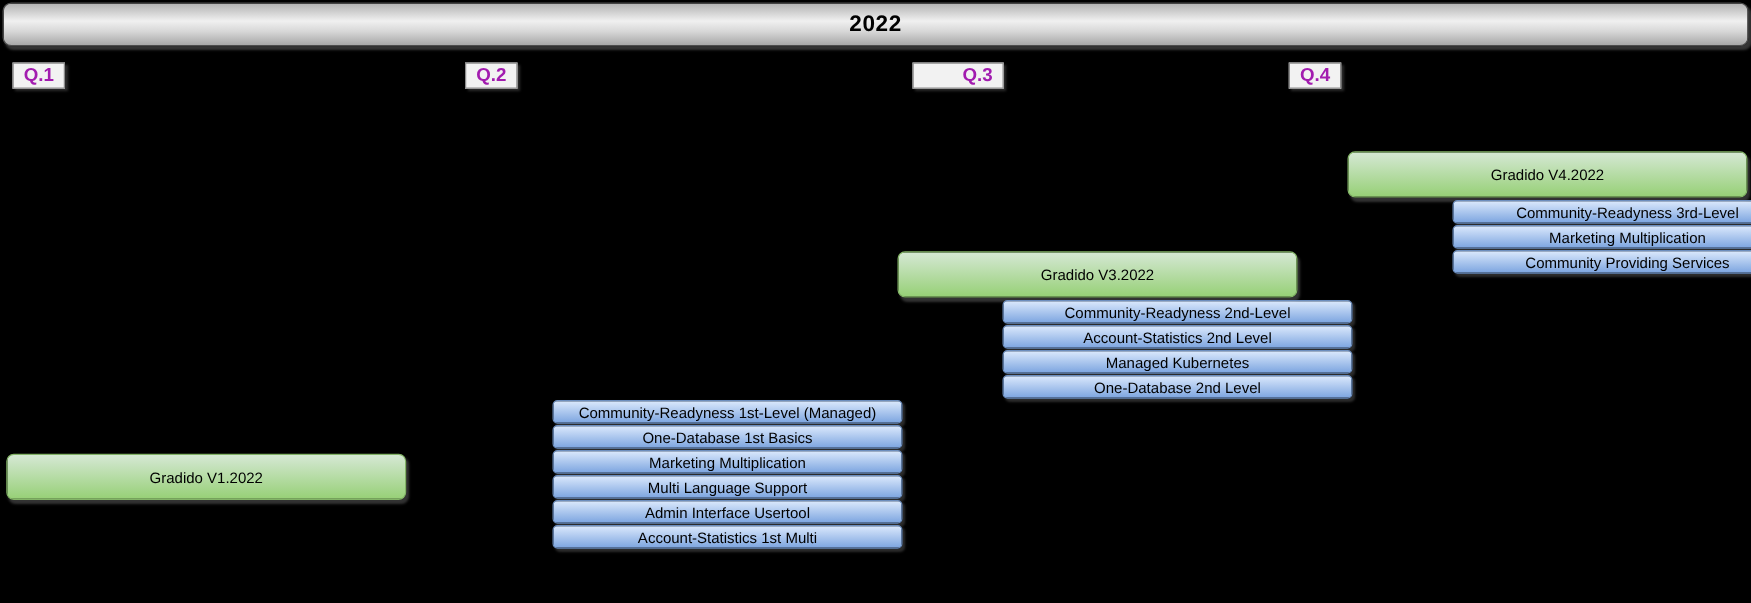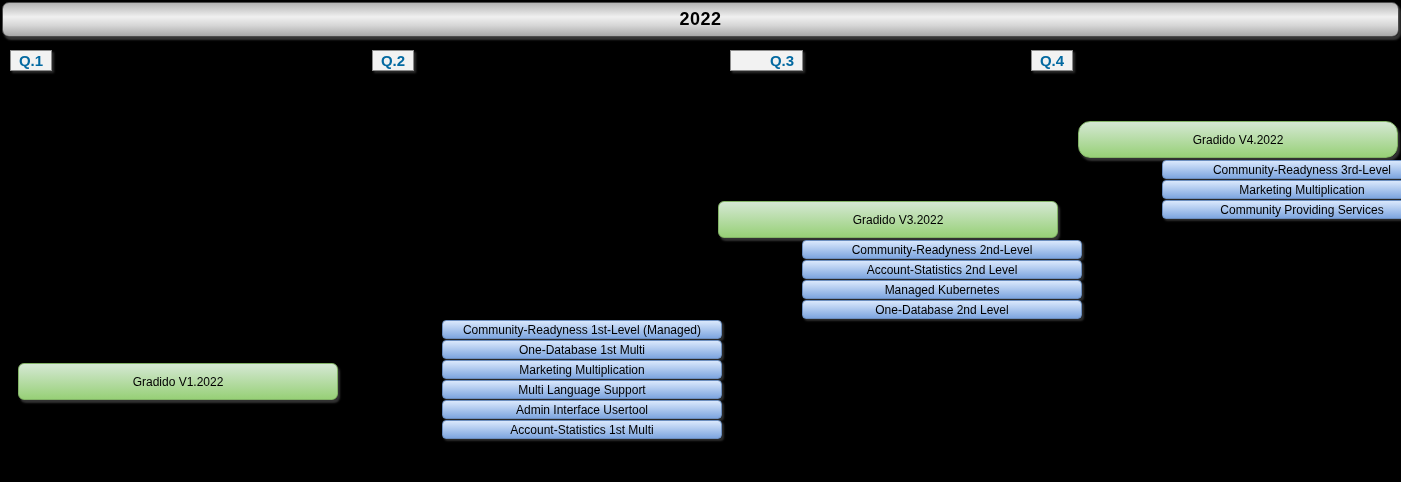--- a/index.html
+++ b/index.html
@@ -48,21 +48,21 @@
     height: 19px;
     padding: 0 5px;
     background: #f2f2f2;
     border: 1px solid #8c8c8c;
     box-shadow: 2px 2px 2px rgba(110,110,110,0.4);
     display: flex;
     align-items: center;
     justify-content: center;
     font-size: 15px;
     font-weight: bold;
-    color: #0369a1;
+    color: #a21caf;
   }
   
   .version-box {
     position: absolute;
     width: 318px;
     height: 35px;
     border: 1px solid var(--ver-border, #82b366);
     border-radius: 6px;
     background: linear-gradient(180deg, var(--ver-top, #d5e8d4) 0%, var(--ver-bot, #97d077) 100%);
     box-shadow: 2px 3px 2px rgba(110,110,110,0.45);
@@ -99,47 +99,47 @@
 </style>
 </head>
 <body>
 
 <div class="canvas" style="--bg: #000000; --text: #000000; --hdr-top: #b3b3b3; --hdr-mid: #f0f0f0; --hdr-bot: #a8a8a8; --ver-top: #d5e8d4; --ver-bot: #97d077; --ver-border: #82b366; --item-top: #dae8fc; --item-bot: #7ea6e0; --item-border: #6c8ebf;">
   <div class="year-bar">
     <span class="year-text">2022</span>
   </div>
 
   <div class="q-label" style="left: 10px;">Q.1</div>
-  <div class="version-box" style="left: 18px; top: 363px; align-items: center;">
+  <div class="version-box" style="left: 5px; top: 363px; align-items: center;">
     <span class="version-text">Gradido V1.2022</span>
   </div>
 
   <div class="q-label" style="left: 372px;">Q.2</div>
   <div class="item-list" style="left: 398px; top: 320px;">
       <div class="item">Community-Readyness 1st-Level (Managed)</div>
-      <div class="item">One-Database 1st Multi</div>
+      <div class="item">One-Database 1st Basics</div>
       <div class="item">Marketing Multiplication</div>
       <div class="item">Multi Language Support</div>
       <div class="item">Admin Interface Usertool</div>
       <div class="item">Account-Statistics 1st Multi</div>
     </div>
 
   <div class="q-label" style="left: 730px; padding-left: 36px;">Q.3</div>
-  <div class="version-box" style="left: 718px; top: 201px; padding-left: 20px;">
+  <div class="version-box" style="left: 718px; top: 201px;">
     <span class="version-text">Gradido V3.2022</span>
   </div>
   <div class="item-list" style="left: 758px; top: 240px;">
       <div class="item">Community-Readyness 2nd-Level</div>
       <div class="item">Account-Statistics 2nd Level</div>
       <div class="item">Managed Kubernetes</div>
       <div class="item">One-Database 2nd Level</div>
     </div>
 
   <div class="q-label" style="left: 1031px;">Q.4</div>
-  <div class="version-box" style="left: 1078px; top: 121px; border-radius: 12px;">
+  <div class="version-box" style="left: 1078px; top: 121px;">
     <span class="version-text">Gradido V4.2022</span>
   </div>
   <div class="item-list" style="left: 1118px; top: 160px;">
       <div class="item">Community-Readyness 3rd-Level</div>
       <div class="item">Marketing Multiplication</div>
       <div class="item">Community Providing Services</div>
     </div>
 </div>
 
 </body></html>

